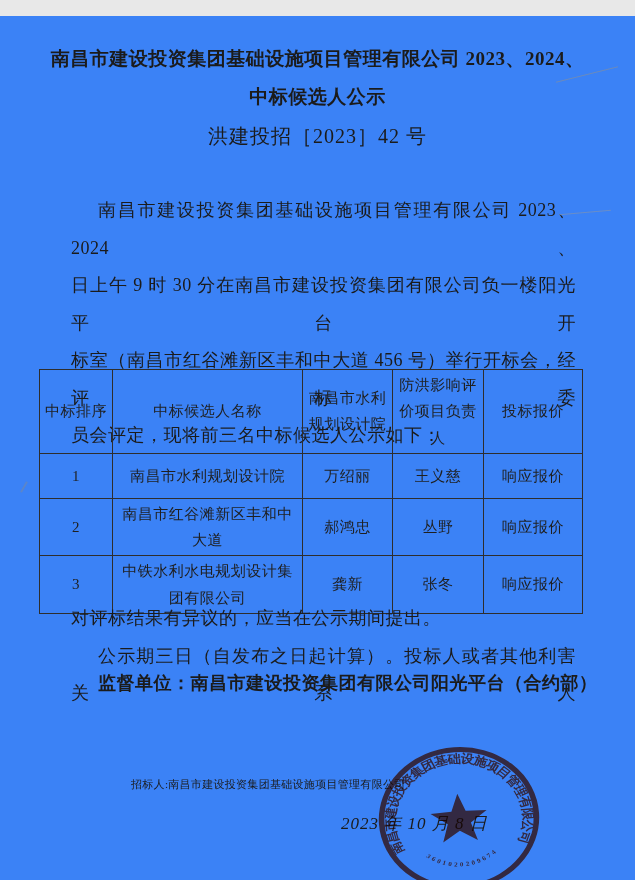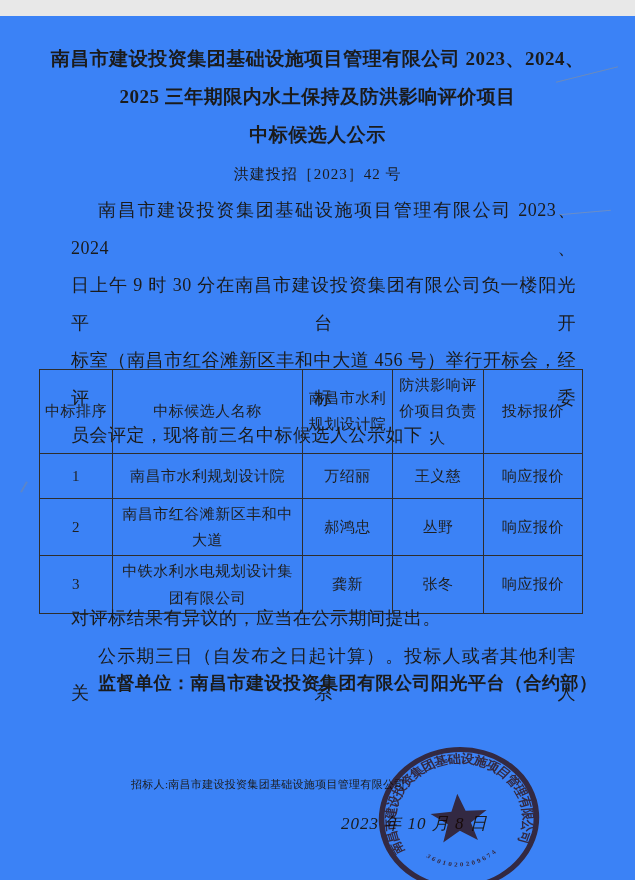--- a/index.html
+++ b/index.html
@@ -5,21 +5,21 @@
   html,body { margin:0; padding:0; background:#e8e8e8; }
   .page {
     position:relative; width:635px; height:880px; margin:16px auto;
     background:#3b82f6; overflow:hidden;
     font-family:"Liberation Serif","DejaVu Serif",serif;
     color:#1b1b1b;
   }
   
   .title-block { position:absolute; top:24px; left:20px; right:20px; text-align:center; }
   .title-line { font-size:19px; font-weight:bold; line-height:38px; letter-spacing:.5px; }
-  .doc-number { font-size:15px; font-weight:normal; line-height:36px; margin-top:2px; letter-spacing:1px; }
+  .doc-number { font-size:20px; font-weight:normal; line-height:36px; margin-top:2px; letter-spacing:1px; }
   
   .body-block { position:absolute; top:176px; left:71px; width:505px; }
   .body-line {
     font-size:18px; line-height:37.5px; letter-spacing:.5px;
     text-align:justify; text-align-last:justify; white-space:normal;
   }
   .body-line.indent { text-indent:1.5em; }
   .body-line.last { text-align-last:left; }
   
   .bid-table {
@@ -53,21 +53,20 @@
   .a2 { top:196px; right:24px; width:52px; border-top:1.2px solid #9a9a9a; transform:rotate(-5deg); opacity:.5; }
   .a3 { top:470px; left:18px; width:12px; border-top:2px solid #8a8a8a; transform:rotate(-60deg); opacity:.4; }
 </style>
 </head>
 <body>
 
 <div class="page">
 
   <div class="title-block">
     <div class="title-line">南昌市建设投资集团基础设施项目管理有限公司 2023、2024、</div>
-    <div class="title-line">2025 三年期限内水土保持及防洪影响评价项目</div>
     <div class="title-line">中标候选人公示</div>
     <div class="doc-number">洪建投招［2023］42 号</div>
   </div>
 
   <div class="body-block">
     <div class="body-line indent">南昌市建设投资集团基础设施项目管理有限公司 2023、2024、</div>
     <div class="body-line">日上午 9 时 30 分在南昌市建设投资集团有限公司负一楼阳光平台开</div>
     <div class="body-line">标室（南昌市红谷滩新区丰和中大道 456 号）举行开标会，经评标委</div>
     <div class="body-line last">员会评定，现将前三名中标候选人公示如下：</div>
   </div>

